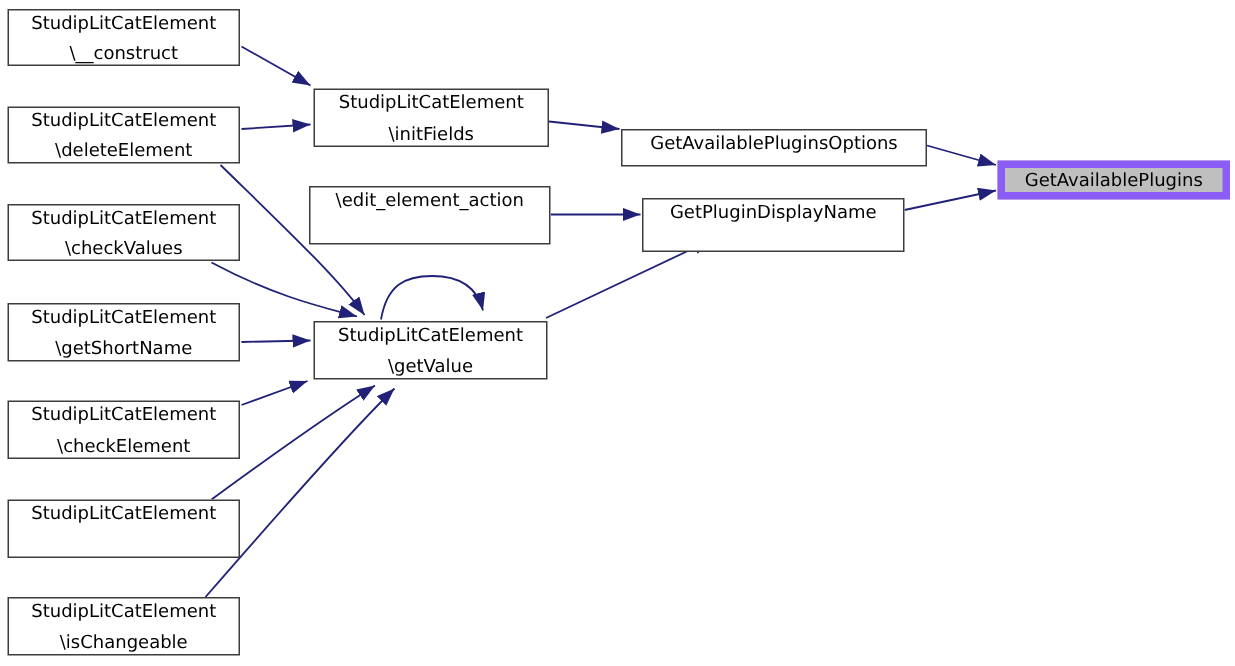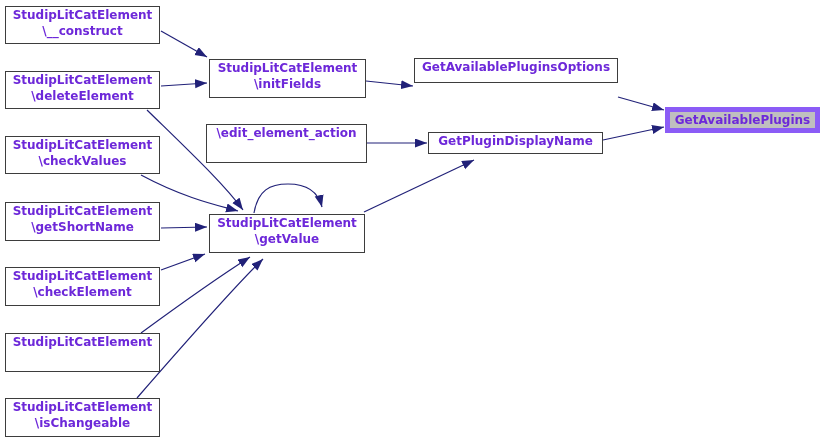--- a/index.html
+++ b/index.html
@@ -9,28 +9,27 @@
     background:#ffffff;
     font-family:"DejaVu Sans","Liberation Sans",sans-serif;
     overflow:hidden;
   }
   #edges{position:absolute;left:0;top:0;width:823px;height:444px;}
   .node{
     position:absolute;
     box-sizing:border-box;
     background:#ffffff;
     border:1px solid #3d3d3d;
-    color:#6d28d9;
+    color:#000000;
     font-size:12px;
     text-align:center;
     display:flex;
     flex-direction:column;
-    justify-content:flex-start;
+    justify-content:space-between;
     cursor:pointer;
-    font-weight:bold;
   }
   .node .nl{display:block;line-height:16px;white-space:nowrap;}
   .node.current{
     background:#bfbfbf;
     border:5px solid #8b5cf6;
     cursor:default;
   }
 </style>
 </head>
 <body>
@@ -100,25 +99,25 @@
 
   <div class="node" style="left:206px;top:124px;width:161px;height:39px">
     <span class="nl">\edit_element_action</span>
   </div>
 
   <div class="node" style="left:209px;top:214px;width:156px;height:39px">
     <span class="nl">StudipLitCatElement</span>
     <span class="nl">\getValue</span>
   </div>
 
-  <div class="node" style="left:414px;top:58px;width:204px;height:25px">
+  <div class="node" style="left:414px;top:86px;width:204px;height:25px">
     <span class="nl">GetAvailablePluginsOptions</span>
   </div>
 
-  <div class="node" style="left:428px;top:132px;width:175px;height:22px">
+  <div class="node" style="left:428px;top:132px;width:175px;height:36px">
     <span class="nl">GetPluginDisplayName</span>
   </div>
 
   <div class="node current" style="left:665px;top:107px;width:155px;height:26px">
     <span class="nl">GetAvailablePlugins</span>
   </div>
 
 </div>
 
 </body></html>

